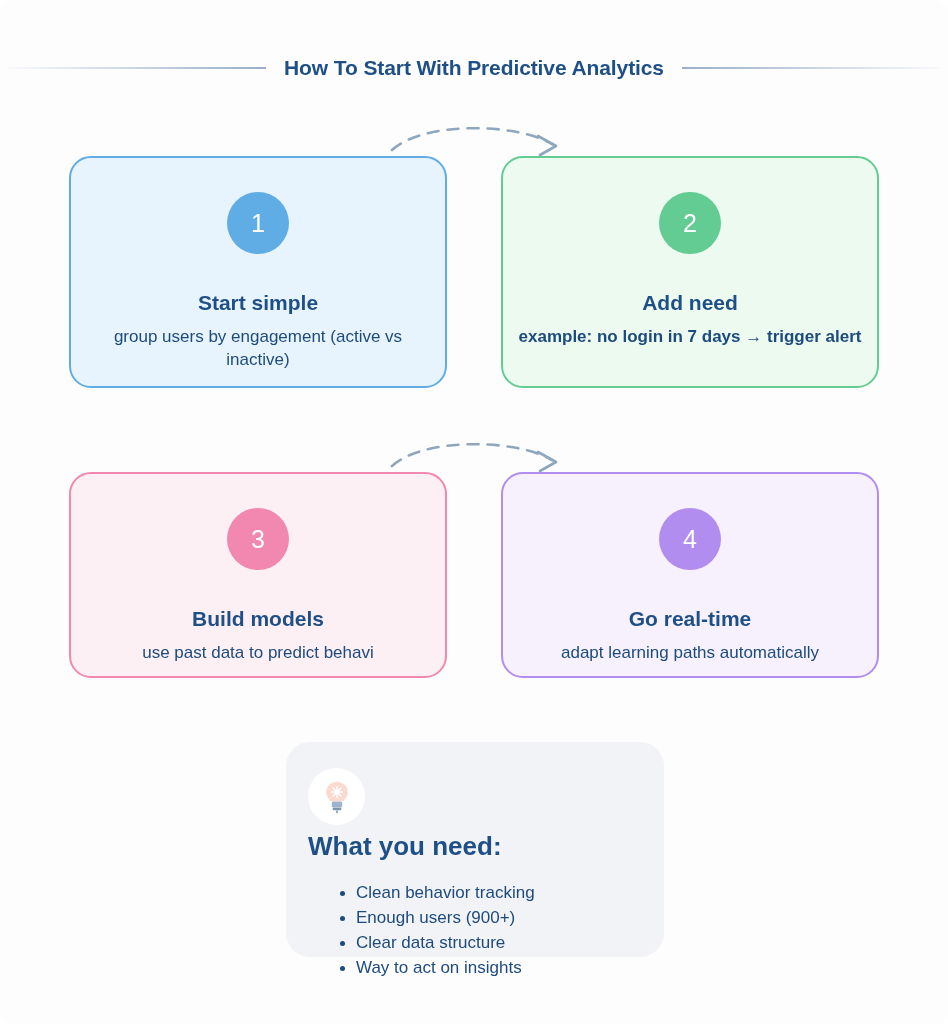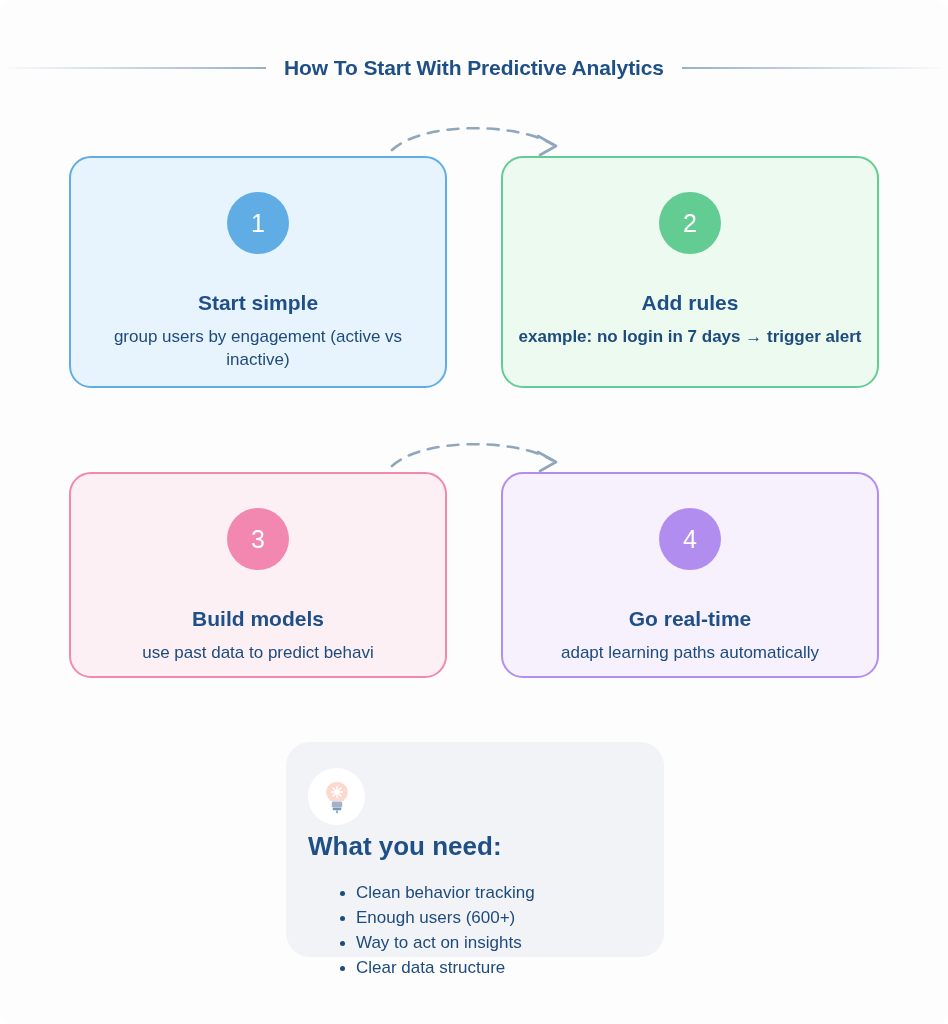--- a/index.html
+++ b/index.html
@@ -192,21 +192,21 @@
       <span>1</span>
     </div>
     <div class="card-title">Start simple</div>
     <div class="card-desc">group users by engagement (active vs inactive)</div>
   </div>
 
   <div class="card card-2" style="background:#ecfaf0;border-color:#63cc93;">
     <div class="badge" style="background:#63cc93;">
       <span>2</span>
     </div>
-    <div class="card-title">Add rules</div>
+    <div class="card-title">Add need</div>
     <div class="card-desc" style="max-width:360px;font-weight:bold;">example: no login in 7 days → trigger alert</div>
   </div>
 
   <div class="card card-3" style="background:#fdf0f5;border-color:#f287af;">
     <div class="badge" style="background:#f287af;">
       <span>3</span>
     </div>
     <div class="card-title">Build models</div>
     <div class="card-desc">use past data to predict behavi</div>
   </div>
@@ -227,19 +227,19 @@
           <path d="M9.6 12 L 20.4 12 M15 6.6 L 15 17.4 M11 8 L 19 16 M19 8 L 11 16" stroke="#ffffff" stroke-width="1.5" stroke-linecap="round"></path>
           <rect x="9.8" y="21.4" width="10.4" height="6.2" rx="1.4" fill="#9fb4cc"></rect>
           <rect x="10.6" y="27.8" width="8.8" height="2.4" rx="1.2" fill="#7f96b0"></rect>
           <path d="M15 31 L 15 32.6" stroke="#7f96b0" stroke-width="1.6" stroke-linecap="round"></path>
         </svg>
       </div>
       <div class="need-title">What you need:</div>
     </div>
     <ul class="need-list">
       <li>Clean behavior tracking</li>
-      <li>Enough users (600+)</li>
+      <li>Enough users (900+)</li>
+      <li>Clear data structure</li>
       <li>Way to act on insights</li>
-      <li>Clear data structure</li>
     </ul>
   </div>
 
 </div>
 
 </body></html>

